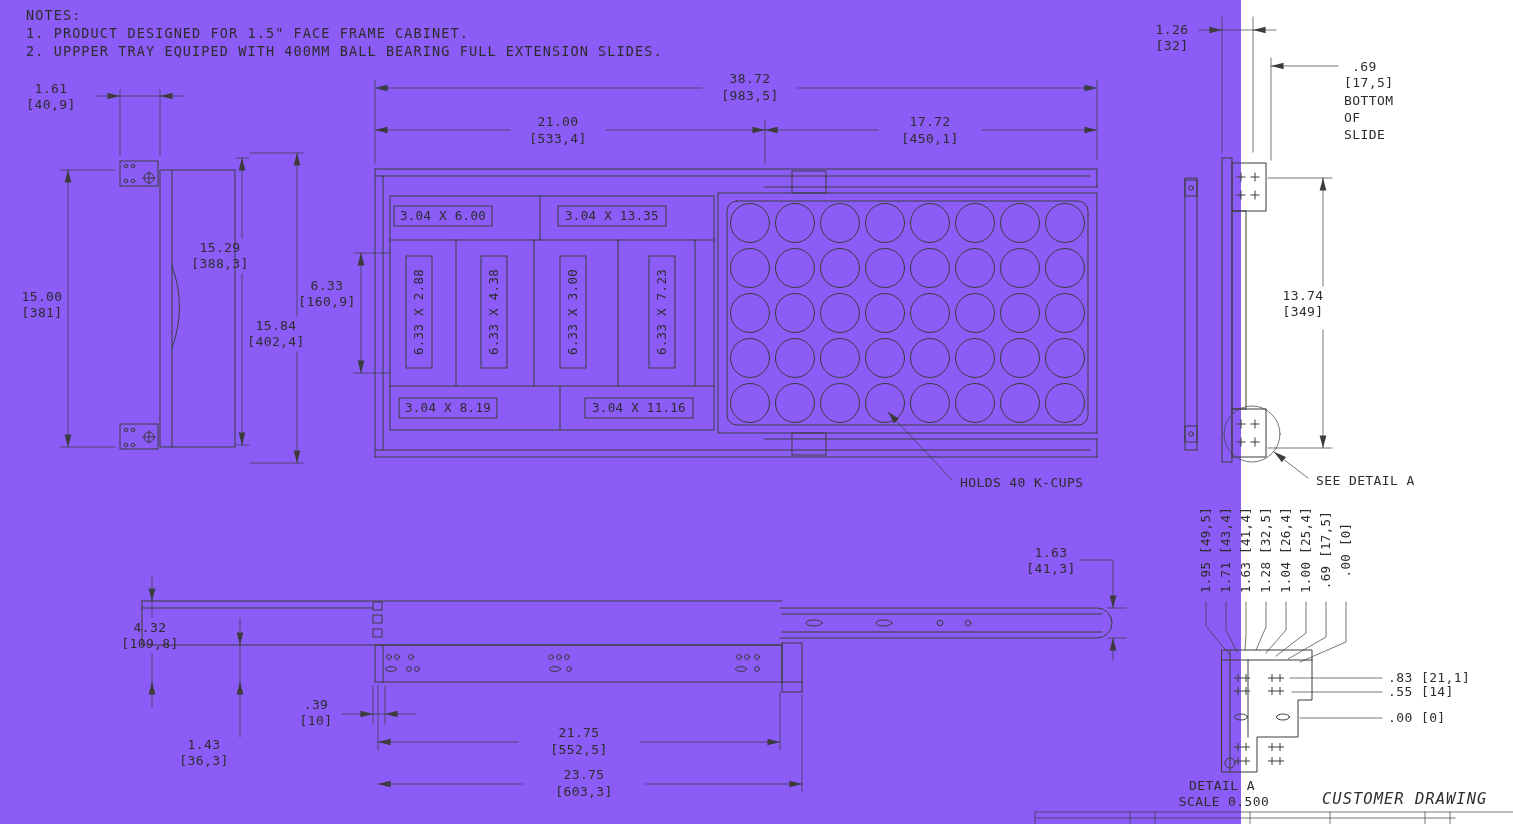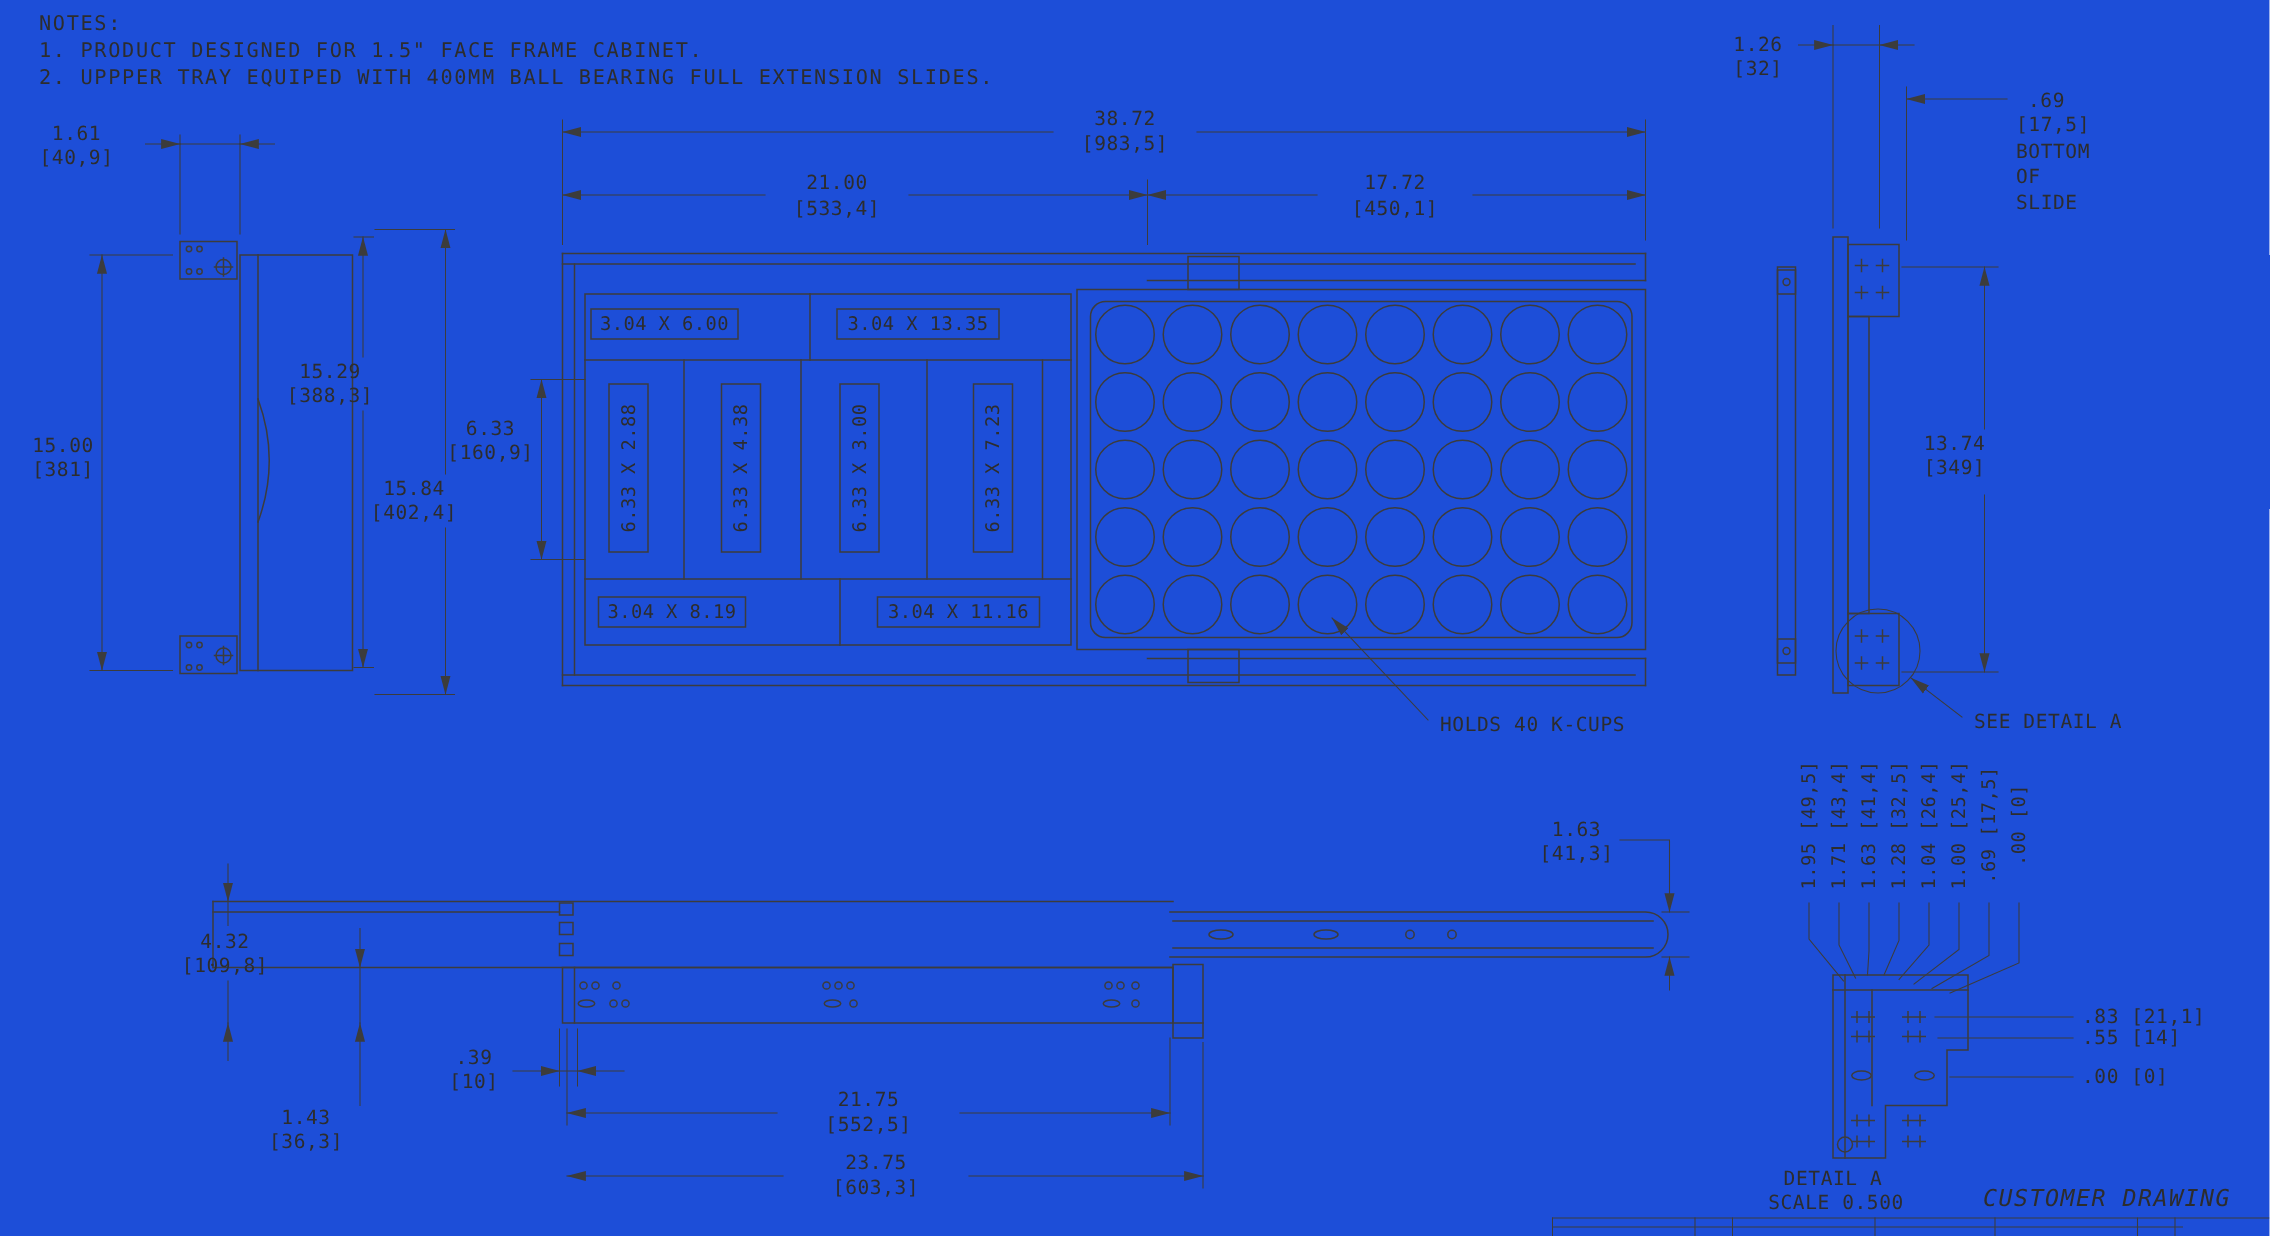--- a/index.html
+++ b/index.html
@@ -1,16 +1,16 @@
 <!DOCTYPE html>
 <html><head>
 <meta charset="utf-8">
 <style>
   html,body{margin:0;padding:0;background:#fff;overflow:hidden}
-  .wrap{position:relative;width:1513px;height:824px;background:#1d4ed8}
+  .wrap{position:relative;width:1241px;height:824px;background:#8b5cf6}
   svg{display:block}
   .ln{stroke:#3c3c3c;stroke-width:1;fill:none;stroke-linecap:square}
   .thin{stroke-width:.7}
   text{font-family:"DejaVu Sans Mono","Liberation Mono",monospace;font-size:13px;fill:#2d2d2d;letter-spacing:.4px;stroke:none}
   .note{font-size:13.5px;letter-spacing:1.1px}
   .box{font-size:12.5px;letter-spacing:.3px}
   .it{font-style:italic;font-size:15.5px;letter-spacing:1px}
 </style>
 </head>
 <body>

